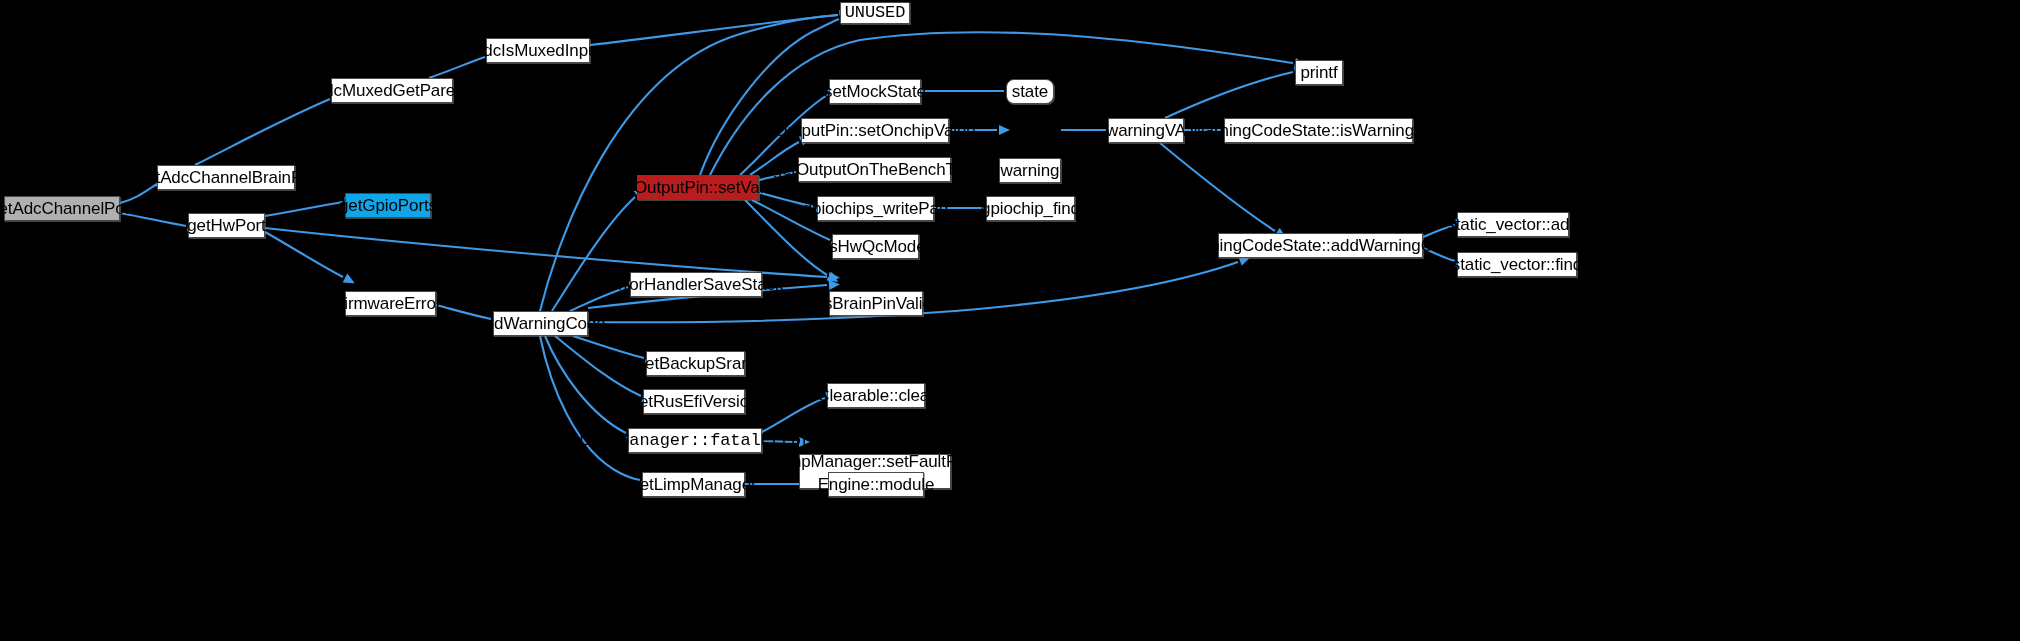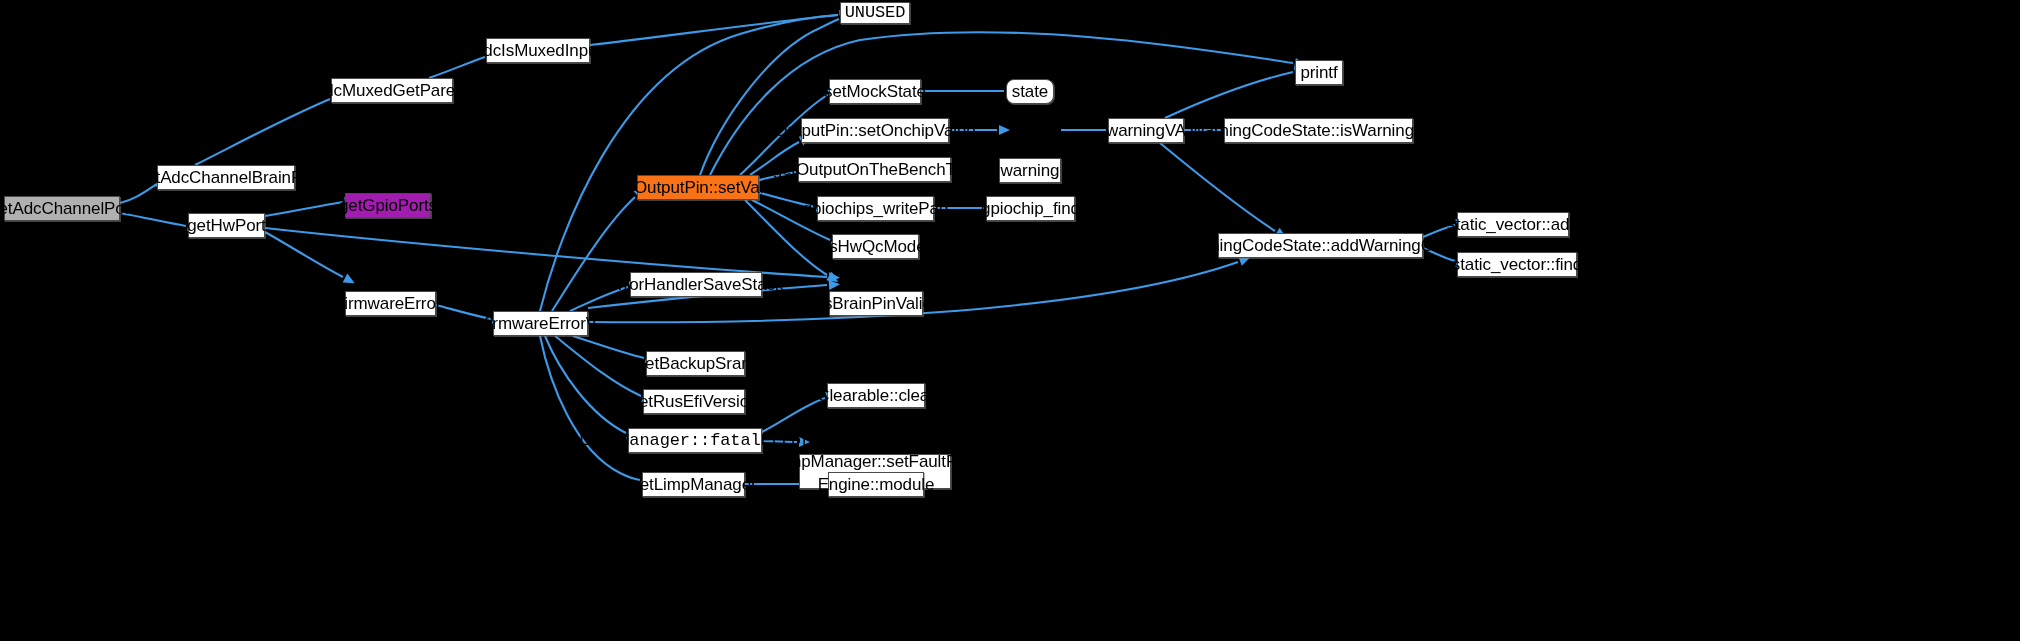--- a/index.html
+++ b/index.html
@@ -136,25 +136,25 @@
       <path d="M762,441 C775,441 785,442 797,442" class="edge" stroke="#3d9ae8"></path>
       <polygon points="0,-5 11,0 0,5" class="arrowhead" fill="#3d9ae8" transform="translate(799,442) rotate(0)"></polygon>
       <path d="M745,484 C775,484 804,484 826,484" class="edge" stroke="#3d9ae8"></path>
       <polygon points="0,-5 11,0 0,5" class="arrowhead" fill="#3d9ae8" transform="translate(828,484) rotate(0)"></polygon>
     </svg>
 <div class="node current" style="left: 4px; top: 196px; width: 116px; height: 25px; background: rgb(176, 176, 176); border-color: rgb(74, 74, 74);"><span class="lbl">getAdcChannelPort</span></div>
     <div class="node" style="left: 157px; top: 165px; width: 138px; height: 25px; background: rgb(255, 255, 255); border-color: rgb(74, 74, 74);"><span class="lbl">getAdcChannelBrainPin</span></div>
     <div class="node" style="left: 188px; top: 213px; width: 77px; height: 25px; background: rgb(255, 255, 255); border-color: rgb(74, 74, 74);"><span class="lbl">getHwPort</span></div>
     <div class="node" style="left: 331px; top: 78px; width: 122px; height: 25px; background: rgb(255, 255, 255); border-color: rgb(74, 74, 74);"><span class="lbl">adcMuxedGetParent</span></div>
     <div class="node" style="left: 486px; top: 38px; width: 104px; height: 25px; background: rgb(255, 255, 255); border-color: rgb(74, 74, 74);"><span class="lbl">adcIsMuxedInput</span></div>
-    <div class="node" style="left: 345px; top: 193px; width: 86px; height: 25px; background: #a21caf; border-color: rgb(74, 74, 74);"><span class="lbl">getGpioPorts</span></div>
+    <div class="node" style="left: 345px; top: 193px; width: 86px; height: 25px; background: #0ea5e9; border-color: rgb(74, 74, 74);"><span class="lbl">getGpioPorts</span></div>
     <div class="node" style="left: 345px; top: 291px; width: 91px; height: 25px; background: rgb(255, 255, 255); border-color: rgb(74, 74, 74);"><span class="lbl">firmwareError</span></div>
-    <div class="node" style="left: 493px; top: 311px; width: 95px; height: 25px; background: rgb(255, 255, 255); border-color: rgb(74, 74, 74);"><span class="lbl">firmwareErrorV</span></div>
+    <div class="node" style="left: 493px; top: 311px; width: 95px; height: 25px; background: rgb(255, 255, 255); border-color: rgb(74, 74, 74);"><span class="lbl">addWarningCode</span></div>
     <div class="node" style="left: 840px; top: 2px; width: 70px; height: 22px; background: rgb(255, 255, 255); border-color: rgb(74, 74, 74); font-family: Liberation Mono, monospace;"><span class="lbl">UNUSED</span></div>
-    <div class="node" style="left: 637px; top: 175px; width: 122px; height: 25px; background: #f97316; border-color: rgb(74, 74, 74); padding-left: 20px;"><span class="lbl">OutputPin::setValue</span></div>
+    <div class="node" style="left: 637px; top: 175px; width: 122px; height: 25px; background: #b91c1c; border-color: rgb(74, 74, 74); padding-left: 20px;"><span class="lbl">OutputPin::setValue</span></div>
     <div class="node" style="left: 829px; top: 79px; width: 92px; height: 25px; background: rgb(255, 255, 255); border-color: rgb(74, 74, 74);"><span class="lbl">setMockState</span></div>
     <div class="node" style="left: 801px; top: 118px; width: 148px; height: 25px; background: rgb(255, 255, 255); border-color: rgb(74, 74, 74);"><span class="lbl">OutputPin::setOnchipValue</span></div>
     <div class="node" style="left: 798px; top: 157px; width: 153px; height: 25px; background: rgb(255, 255, 255); border-color: rgb(74, 74, 74);"><span class="lbl">getOutputOnTheBenchTest</span></div>
     <div class="node" style="left: 817px; top: 196px; width: 117px; height: 25px; background: rgb(255, 255, 255); border-color: rgb(74, 74, 74); text-align: right;"><span class="lbl">gpiochips_writePad</span></div>
     <div class="node" style="left: 832px; top: 234px; width: 87px; height: 25px; background: rgb(255, 255, 255); border-color: rgb(74, 74, 74);"><span class="lbl">isHwQcMode</span></div>
     <div class="node" style="left: 829px; top: 272px; width: 94px; height: 25px; background: rgb(255, 255, 255); border-color: rgb(74, 74, 74); margin-top: 19px;"><span class="lbl">isBrainPinValid</span></div>
     <div class="node" style="left: 630px; top: 272px; width: 132px; height: 25px; background: rgb(255, 255, 255); border-color: rgb(74, 74, 74);"><span class="lbl">errorHandlerSaveStack</span></div>
     <div class="node" style="left: 646px; top: 351px; width: 99px; height: 25px; background: rgb(255, 255, 255); border-color: rgb(74, 74, 74);"><span class="lbl">getBackupSram</span></div>
     <div class="node" style="left: 643px; top: 389px; width: 102px; height: 25px; background: rgb(255, 255, 255); border-color: rgb(74, 74, 74);"><span class="lbl">getRusEfiVersion</span></div>
     <div class="node" style="left: 628px; top: 428px; width: 134px; height: 25px; background: rgb(255, 255, 255); border-color: rgb(74, 74, 74); font-family: Liberation Mono, monospace;"><span class="lbl">LimpManager::fatalError</span></div>

